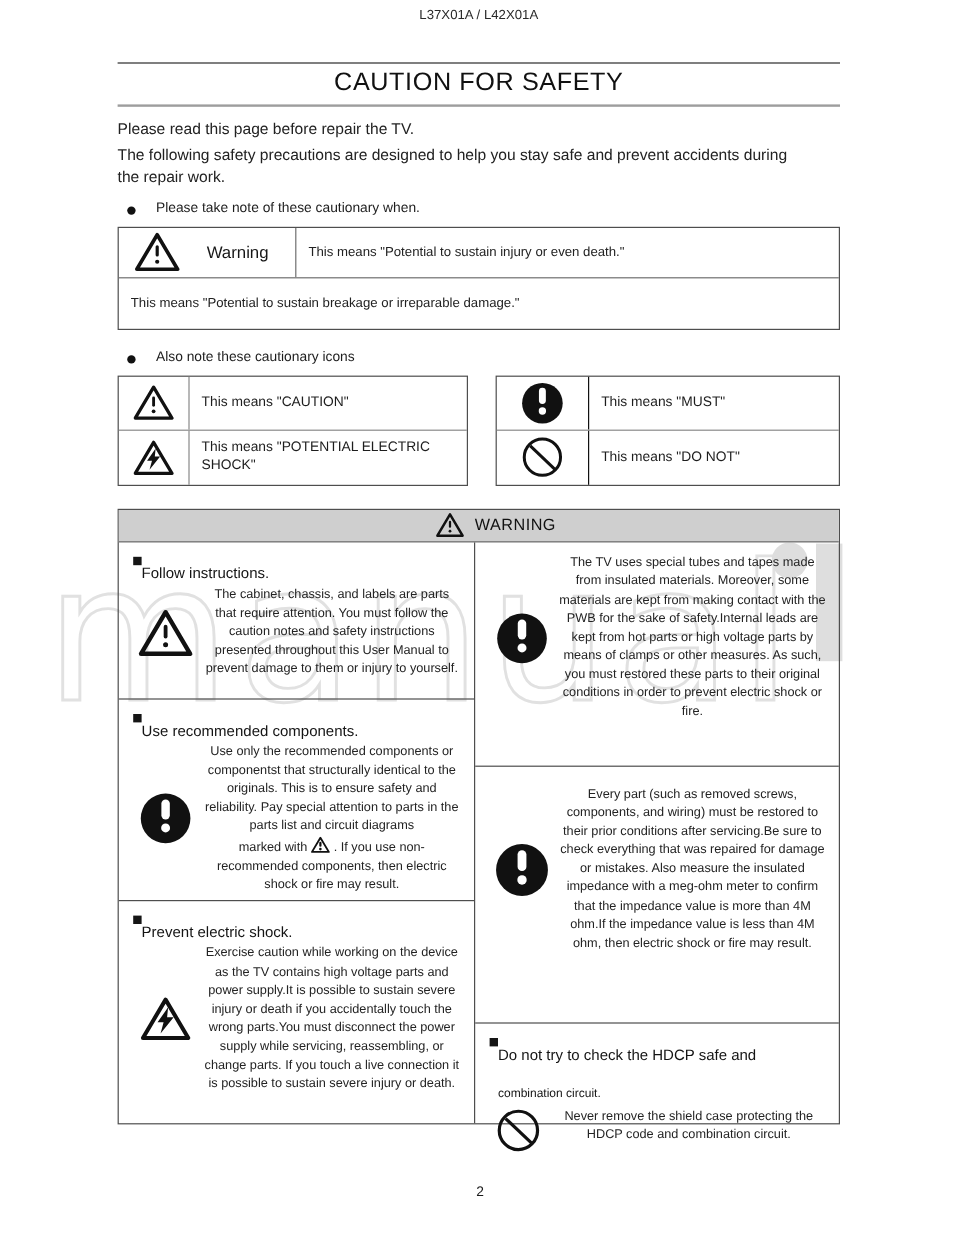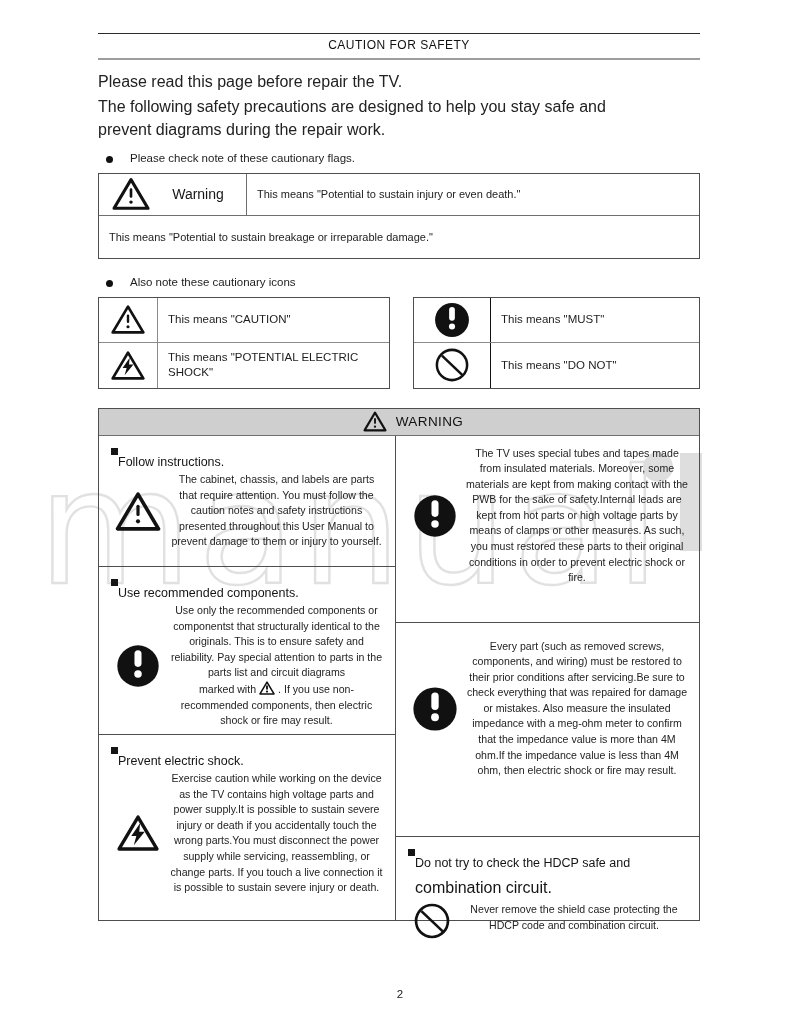--- a/index.html
+++ b/index.html
@@ -11,23 +11,23 @@
     color:#1c1c1c;
     overflow:hidden;
   }
   .content{position:relative;z-index:1;margin:0 100px 0 98px;width:602px;}
   
   .watermark{position:absolute;left:30px;top:415px;z-index:0;pointer-events:none;opacity:.85;}
   
   .model-line{padding-top:7px;text-align:center;font-size:11px;color:#2a2a2a;}
   
   .title-band{margin-top:33px;border-top:1.5px solid #2b2b2b;border-bottom:2px solid #9d9d9d;padding:4px 0 6px 0;text-align:center;}
-  .title-band .t{font-size:12px;letter-spacing:.5px;color:#111;text-align:center;}
-  
-  .intro{margin-top:10px;font-size:16px;line-height:1.45;color:#222;}
+  .title-band .t{font-size:21px;letter-spacing:.5px;color:#111;text-align:center;}
+  
+  .intro{margin-top:10px;font-size:13px;line-height:1.45;color:#222;}
   .intro p{margin:0 0 2px 0;}
   .intro .wrapline{max-width:563px;}
   
   .bullet-row{display:flex;align-items:flex-start;margin-top:10px;font-size:11.5px;color:#1d1d1d;}
   .bullet-dot{flex:none;width:7px;height:7px;border-radius:50%;background:#111;margin:4px 0 0 8px;}
   .bullet-row .bt{margin-left:17px;}
   
   .flags-table{margin-top:9px;border:1px solid #4e4e4e;height:84px;display:flex;flex-direction:column;}
   .flags-row{flex:1;display:flex;align-items:stretch;}
   .flags-row + .flags-row{border-top:1px solid #6f6f6f;}
@@ -52,21 +52,21 @@
   .wb-header .wh-inner{display:flex;align-items:center;transform:translateX(14px);}
   .wb-header .wh-label{margin-left:9px;font-size:13.5px;letter-spacing:.4px;color:#111;}
   .wb-cols{display:flex;align-items:stretch;}
   .wb-col-left{flex:none;width:296px;border-right:1px solid #4e4e4e;display:flex;flex-direction:column;}
   .wb-col-right{flex:1;display:flex;flex-direction:column;}
   .sec{box-sizing:border-box;padding:8px 8px 0 8px;}
   .sec.bordered{border-top:1px solid #4e4e4e;}
   .sec-head{display:flex;align-items:flex-start;font-size:12.5px;color:#141414;line-height:1.25;flex-direction:column;}
   .sq{flex:none;width:7px;height:7px;background:#151515;margin:4px 0 0 4px;}
   .sec-head .ht{margin-left:11px;}
-  .sec-head .ht .h2{display:block;font-size:16px;margin-top:7px;}
+  .sec-head .ht .h2{display:block;font-size:10px;margin-top:19px;}
   .sec-body{display:flex;margin-top:2px;}
   .icon-col{flex:none;width:62px;display:flex;align-items:center;justify-content:center;}
   .icon-col.narrow{width:56px;}
   .txt{flex:1;font-size:10.6px;line-height:1.47;color:#232323;padding-right:3px;text-align:center;}
   .txt p{margin:0;}
   .inline-tri{vertical-align:-2px;margin:0 3px;}
   
   .h-l1{height:130px;} .h-l2{height:186px;} .h-l3{height:168px;}
   .h-r1{height:186px;} .h-r2{height:214px;} .h-r3{height:84px;}
   
@@ -78,33 +78,34 @@
 <div class="page">
 
   <svg class="watermark" width="700" height="210" viewBox="0 0 700 210">
     <text x="8" y="168" font-family="DejaVu Sans, sans-serif" font-size="158" letter-spacing="6" fill="none" stroke="#dcdcdc" stroke-width="2.4">manual</text>
     <circle cx="628" cy="52" r="15" fill="#d9d9d9"></circle>
     <rect x="650" y="38" width="22" height="98" fill="#d9d9d9"></rect>
   </svg>
 
   <div class="content">
 
+    <div class="model-line">L37X01A / L42X01A</div>
 
     <div class="title-band">
       <div class="t">CAUTION FOR SAFETY</div>
     </div>
 
     <div class="intro">
       <p>Please read this page before repair the TV.</p>
-      <p class="wrapline">The following safety precautions are designed to help you stay safe and prevent diagrams during the repair work.</p>
+      <p class="wrapline">The following safety precautions are designed to help you stay safe and prevent accidents during the repair work.</p>
     </div>
 
     <div class="bullet-row">
       <span class="bullet-dot"></span>
-      <span class="bt">Please check note of these cautionary flags.</span>
+      <span class="bt">Please take note of these cautionary when.</span>
     </div>
 
     <div class="flags-table">
       <div class="flags-row">
         <div class="flags-label-cell">
           <span class="ic">
             <svg width="38" height="34" viewBox="0 0 100 90">
                 <path d="M50 7 L95 83 L5 83 Z" fill="none" stroke="#111" stroke-width="8" stroke-linejoin="round"></path>
                 <rect x="46.5" y="30" width="7" height="25" rx="3.5" fill="#111"></rect>
                 <circle cx="50" cy="66.5" r="4.6" fill="#111"></circle>

